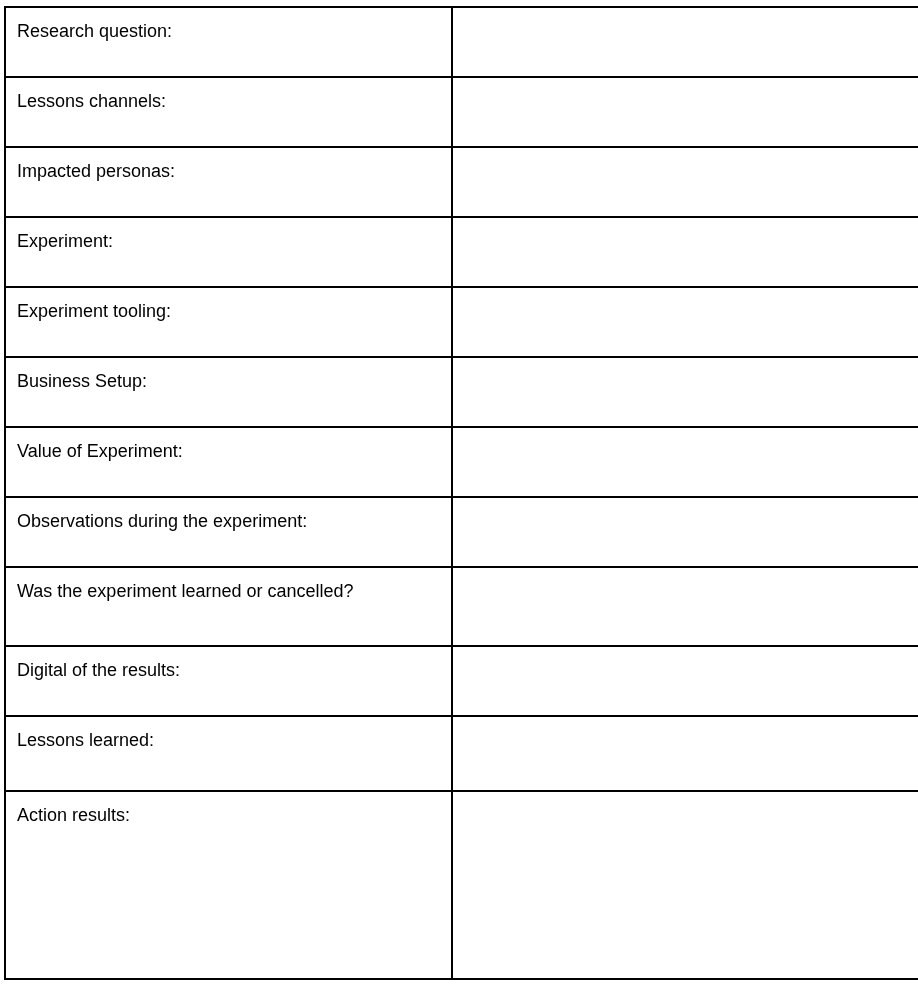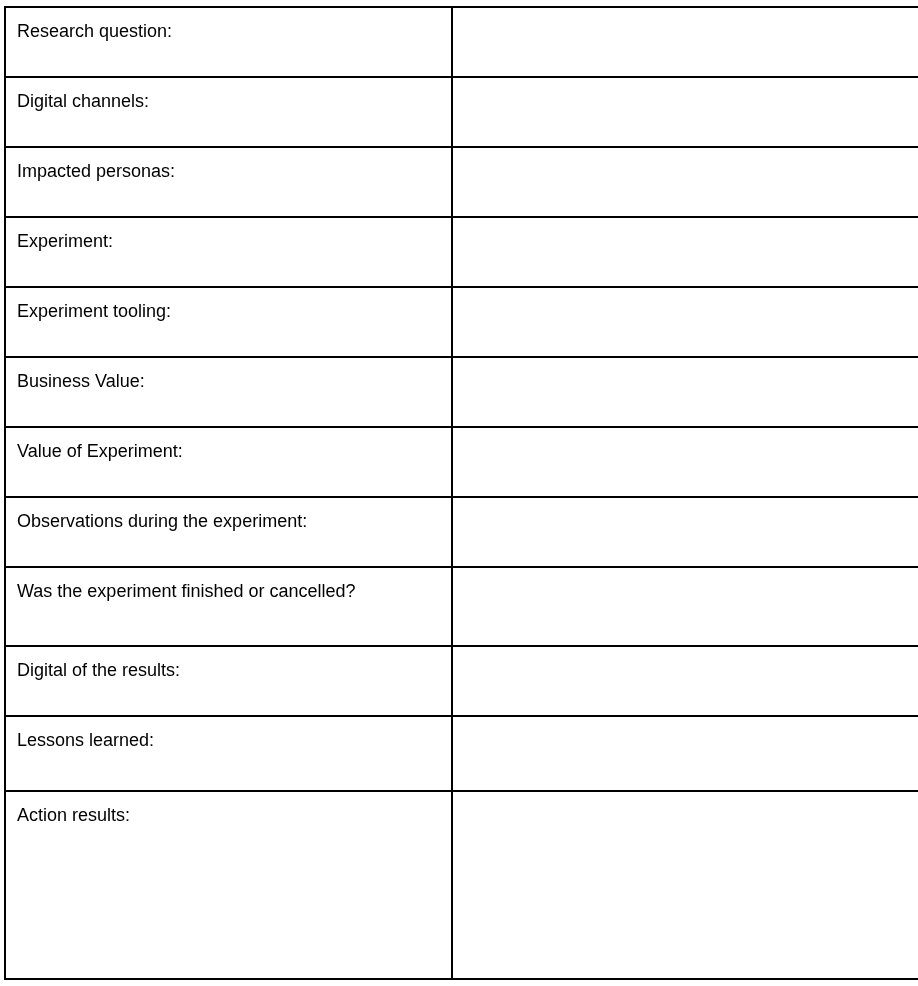--- a/index.html
+++ b/index.html
@@ -37,49 +37,49 @@
 </head>
 <body>
 
 <table class="form-table">
   <tbody>
     <tr class="row-normal">
       <td class="label-cell">Research question:</td>
       <td class="value-cell"></td>
     </tr>
     <tr class="row-normal">
-      <td class="label-cell">Digital channels:</td>
+      <td class="label-cell">Lessons channels:</td>
       <td class="value-cell"></td>
     </tr>
     <tr class="row-normal">
       <td class="label-cell">Impacted personas:</td>
       <td class="value-cell"></td>
     </tr>
     <tr class="row-normal">
       <td class="label-cell">Experiment:</td>
       <td class="value-cell"></td>
     </tr>
     <tr class="row-normal">
       <td class="label-cell">Experiment tooling:</td>
       <td class="value-cell"></td>
     </tr>
     <tr class="row-normal">
-      <td class="label-cell">Business Value:</td>
+      <td class="label-cell">Business Setup:</td>
       <td class="value-cell"></td>
     </tr>
     <tr class="row-normal">
       <td class="label-cell">Value of Experiment:</td>
       <td class="value-cell"></td>
     </tr>
     <tr class="row-normal">
       <td class="label-cell">Observations during the experiment:</td>
       <td class="value-cell"></td>
     </tr>
     <tr class="row-tall">
-      <td class="label-cell">Was the experiment finished or cancelled?</td>
+      <td class="label-cell">Was the experiment learned or cancelled?</td>
       <td class="value-cell"></td>
     </tr>
     <tr class="row-normal">
       <td class="label-cell">Digital of the results:</td>
       <td class="value-cell"></td>
     </tr>
     <tr class="row-medium">
       <td class="label-cell">Lessons learned:</td>
       <td class="value-cell"></td>
     </tr>

